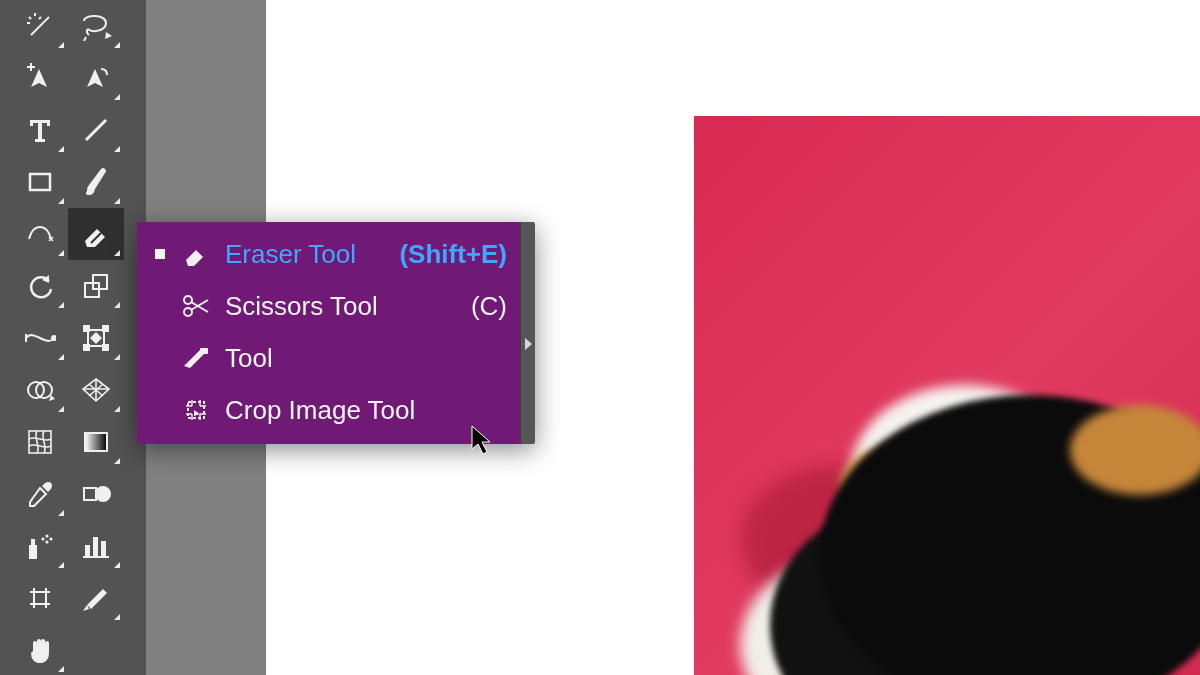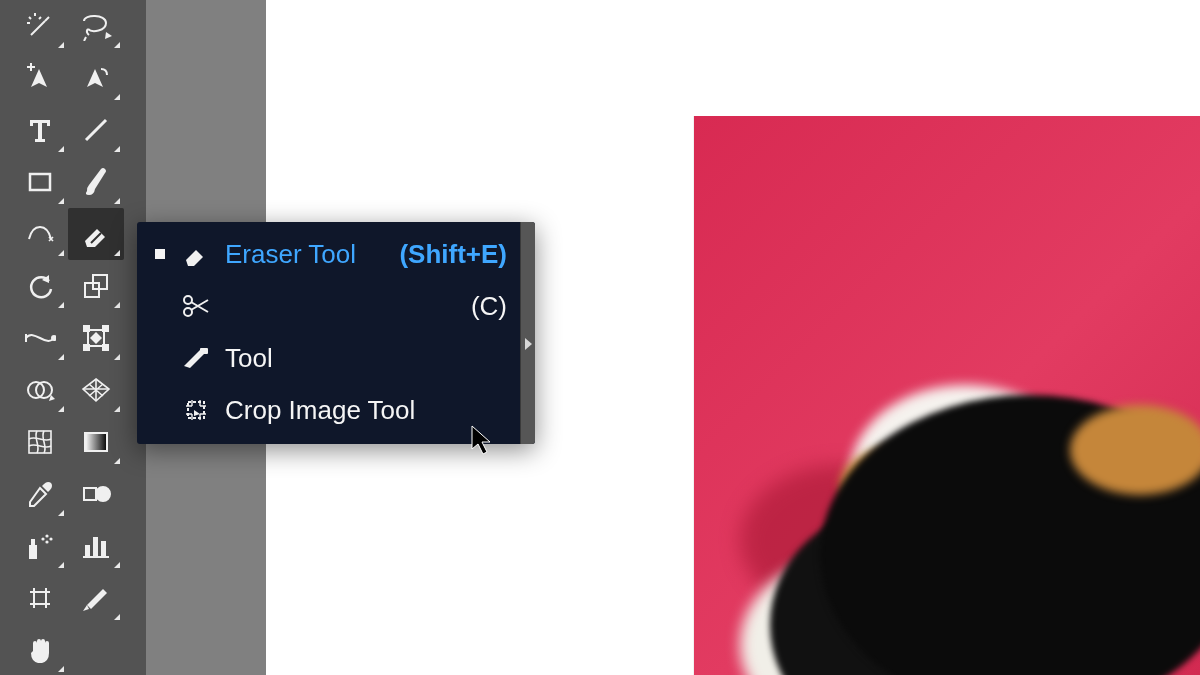--- a/index.html
+++ b/index.html
@@ -67,21 +67,21 @@
     border-left: 6px solid transparent;
     border-bottom: 6px solid #eaeaea;
   }
 
   
   .flyout {
     position: absolute;
     left: 137px;
     top: 222px;
     width: 398px;
-    background: #0f172a;
+    background: #701a75;
     border-radius: 3px;
     box-shadow: 0 6px 26px rgba(0,0,0,.45);
     padding: 6px 0 8px 0;
     z-index: 5;
   }
   .flyout-row {
     display: flex;
     align-items: center;
     height: 52px;
     padding: 0 28px 0 18px;
@@ -378,20 +378,21 @@
 
   <div class="flyout-row">
     <span class="bullet"></span>
     <span class="row-icon">
       <svg width="28" height="24" viewBox="0 0 28 24" fill="none" stroke="#f0f0f0" stroke-width="2">
         <circle cx="6" cy="6" r="4"></circle>
           <circle cx="6" cy="18" r="4"></circle>
         <path d="M9 8 L26 18 M9 16 L26 6"></path>
       </svg>
     </span>
+    <span class="row-label">Scissors Tool</span>
     <span class="row-shortcut">(C)</span>
   </div>
 
   <div class="flyout-row">
     <span class="bullet"></span>
     <span class="row-icon">
       <svg width="28" height="24" viewBox="0 0 28 24" fill="#f0f0f0">
         <path d="M2 20 L18 4 L22 8 L8 22 Z"></path>
           <rect x="18" y="2" width="8" height="6" rx="1"></rect>
       </svg>

